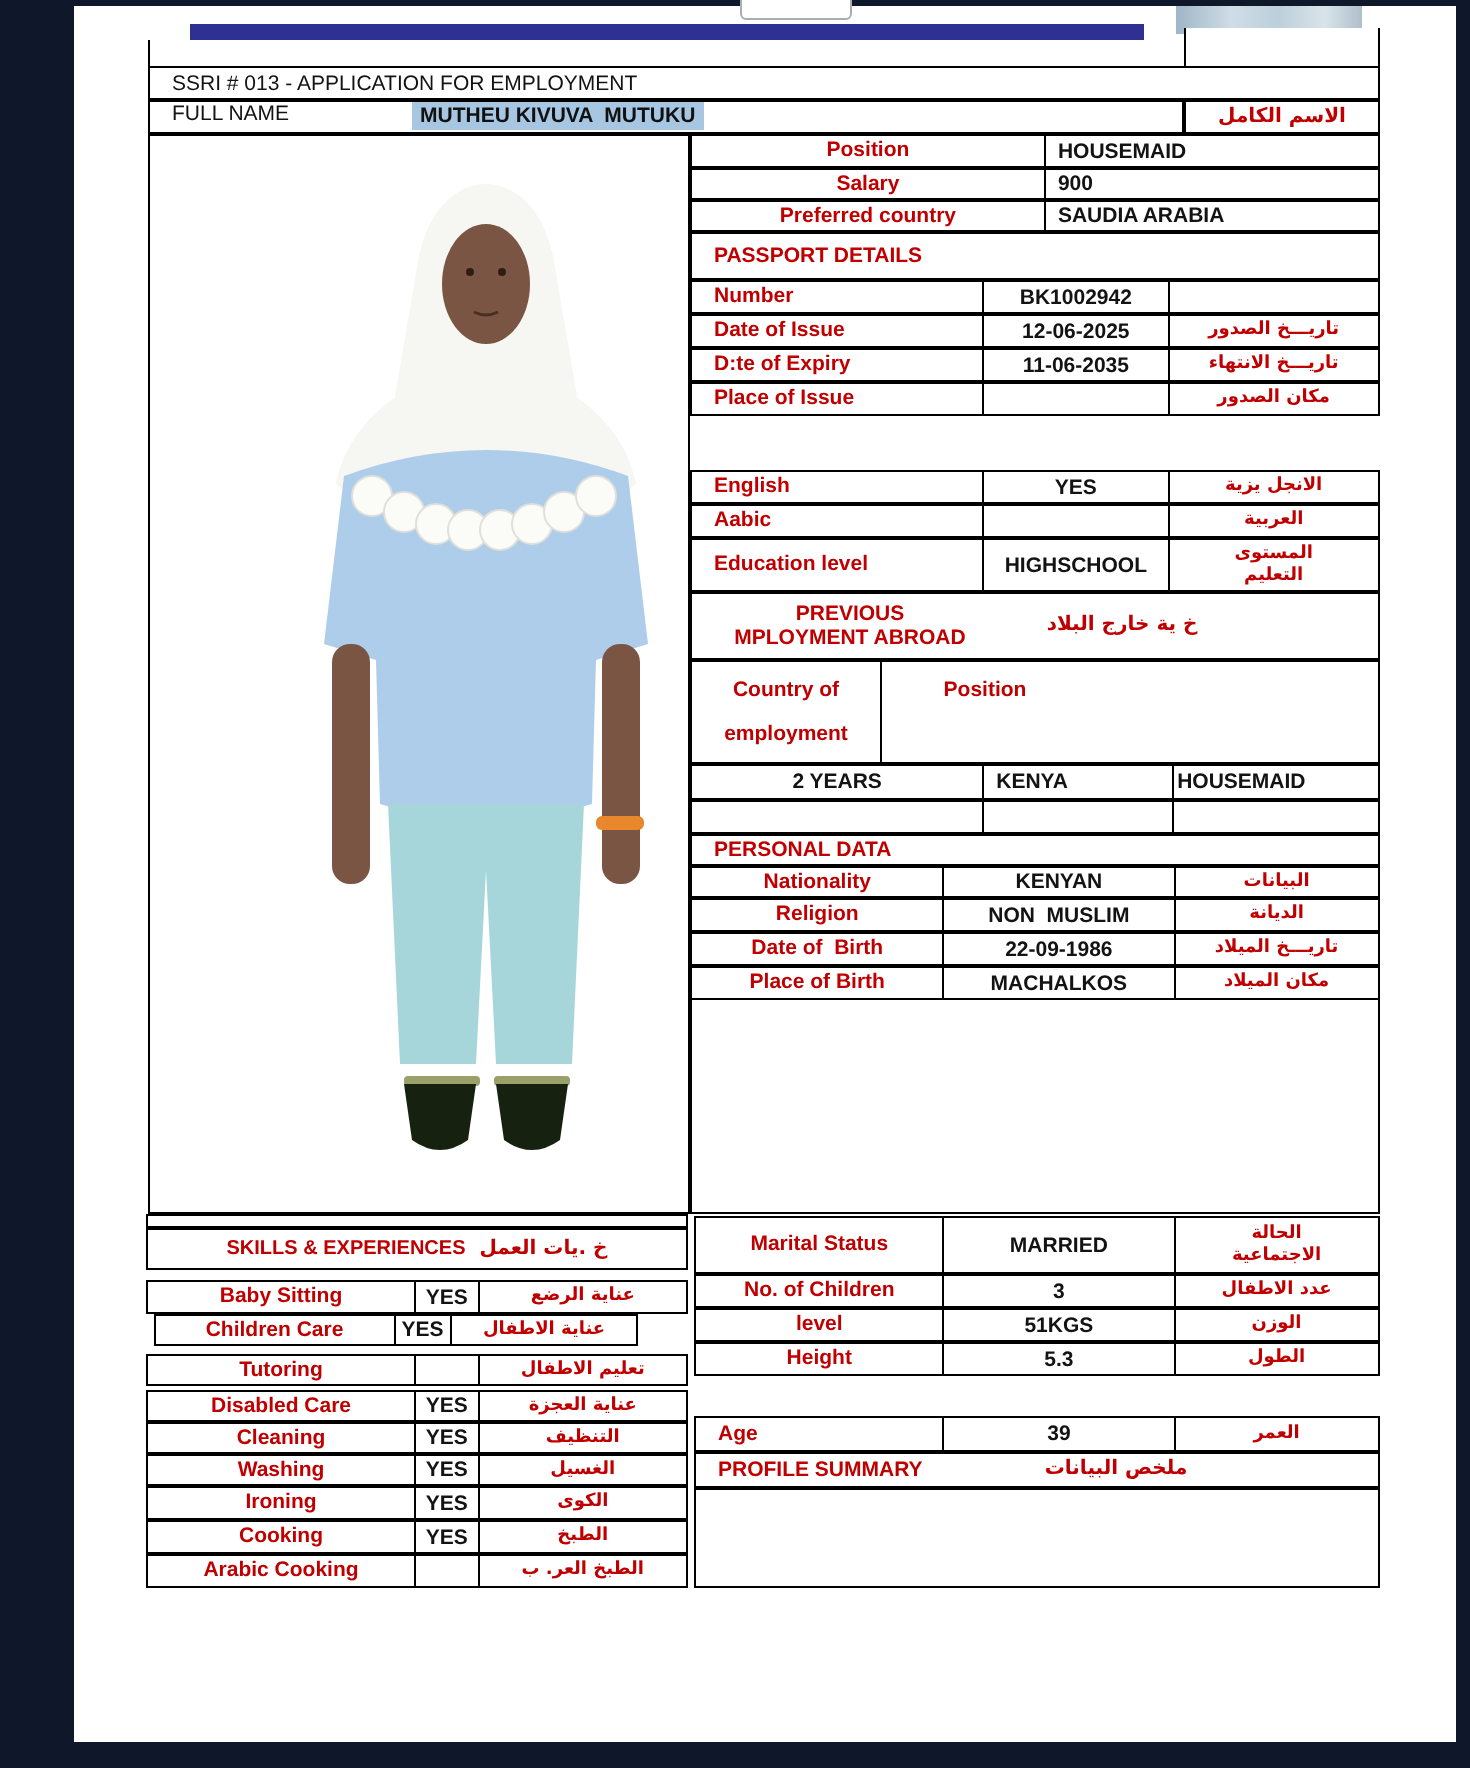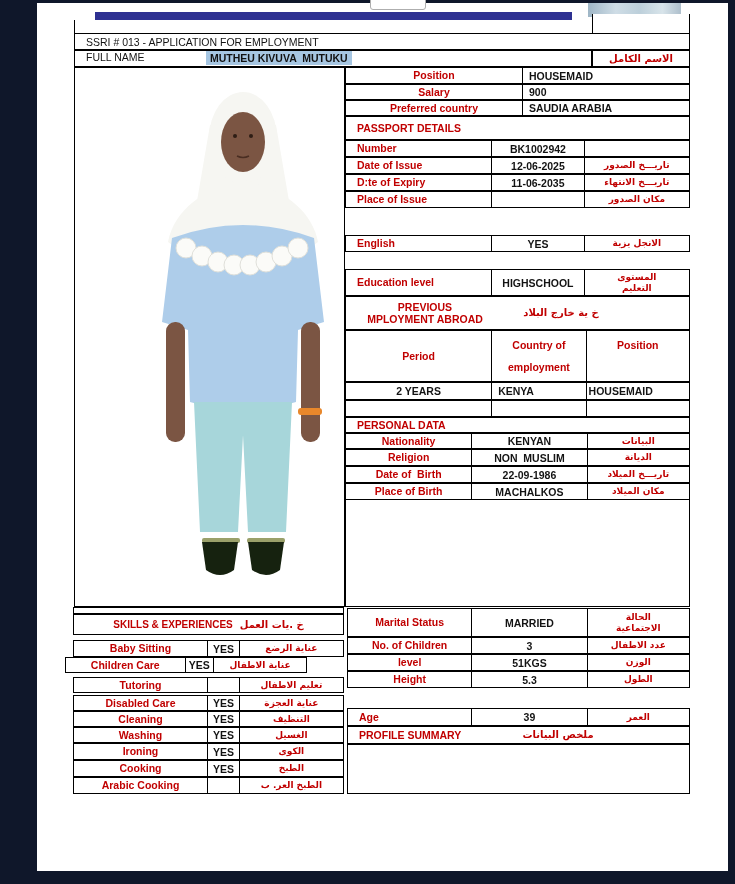--- a/index.html
+++ b/index.html
@@ -188,20 +188,31 @@
     <div class="c ls" style="width:147px">
         <span class="lab">English</span>
       </div>
     <div class="c" style="width:93px">
         <span class="val">YES</span>
       </div>
     <div class="c last" style="width:105px">
         <span class="ar">الانجل يزية</span>
       </div>
   </div>
+  <div class="r" style="left:345px;top:252px;width:345px;height:17px">
+    <div class="c ls" style="width:147px">
+        <span class="lab">Aabic</span>
+      </div>
+    <div class="c" style="width:93px">
+        <span class="val"></span>
+      </div>
+    <div class="c last" style="width:105px">
+        <span class="ar">العربية</span>
+      </div>
+  </div>
   <div class="r" style="left:345px;top:269px;width:345px;height:27px">
     <div class="c ls" style="width:147px">
         <span class="lab">Education level</span>
       </div>
     <div class="c" style="width:93px">
         <span class="val">HIGHSCHOOL</span>
       </div>
     <div class="c last" style="width:105px">
       <span class="ar">المستوى</span>
       <span class="ar">التعليم</span>
@@ -212,23 +223,20 @@
     <div class="c last" style="width:100%;position:relative">
       <div style="width:160px;margin-right:185px;display:flex;flex-direction:column;align-items:center">
         <span class="lab">PREVIOUS</span>
         <span class="lab">MPLOYMENT ABROAD</span>
       </div>
       <span class="abs-ar ar" style="left:150px;width:130px;font-size:10px">خ ية خارج البلاد</span>
     </div>
   </div>
 
   <div class="r" style="left:345px;top:330px;width:345px;height:52px">
-    <div class="c" style="width:147px">
-        <span class="lab">Period</span>
-      </div>
     <div class="c" style="width:95px;gap:9px">
       <span class="lab">Country of</span>
       <span class="lab">employment</span>
     </div>
     <div class="c last" style="width:103px;justify-content:flex-start;padding-top:8px">
         <span class="lab">Position</span>
       </div>
   </div>
 
   <div class="r" style="left:345px;top:382px;width:345px;height:18px">
@@ -314,21 +322,21 @@
     <div class="c" style="width:135px">
         <span class="lab">Baby Sitting</span>
       </div>
     <div class="c" style="width:32px">
         <span class="val">YES</span>
       </div>
     <div class="c last" style="width:104px">
         <span class="ar">عناية الرضع</span>
       </div>
   </div>
-  <div class="r" style="left:65px;top:657px;width:242px;height:16px">
+  <div class="r" style="left:77px;top:657px;width:242px;height:16px">
     <div class="c" style="width:135px">
         <span class="lab">Children Care</span>
       </div>
     <div class="c" style="width:32px">
         <span class="val">YES</span>
       </div>
     <div class="c last" style="width:104px">
         <span class="ar">عناية الاطفال</span>
       </div>
   </div>

